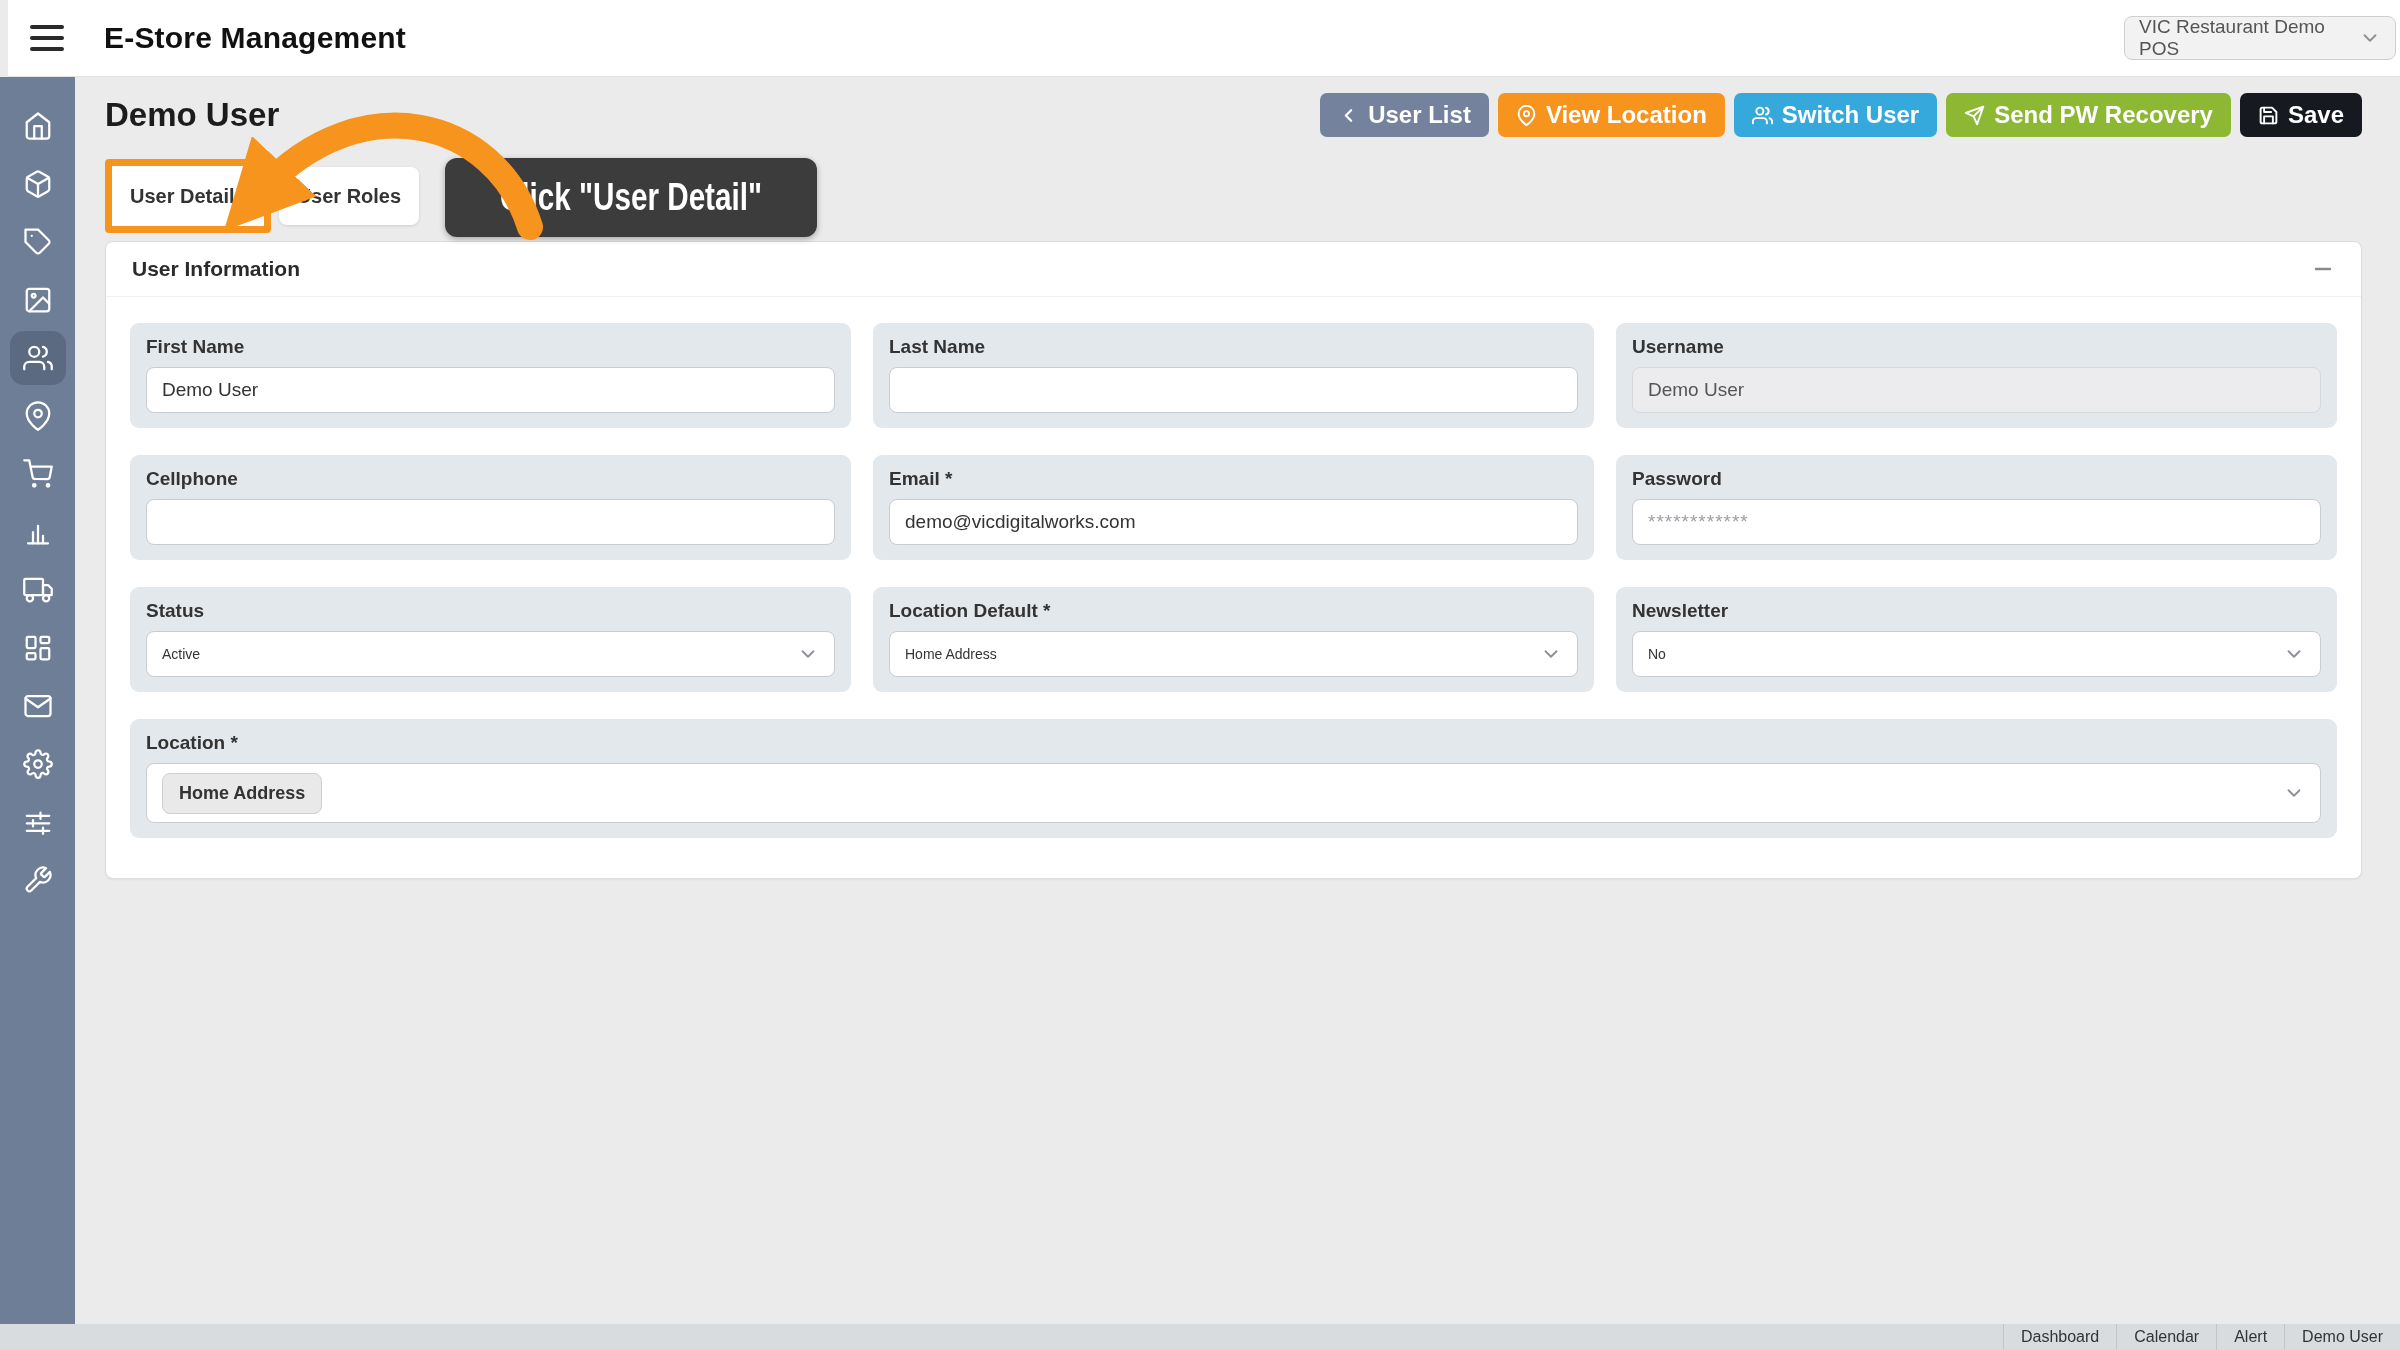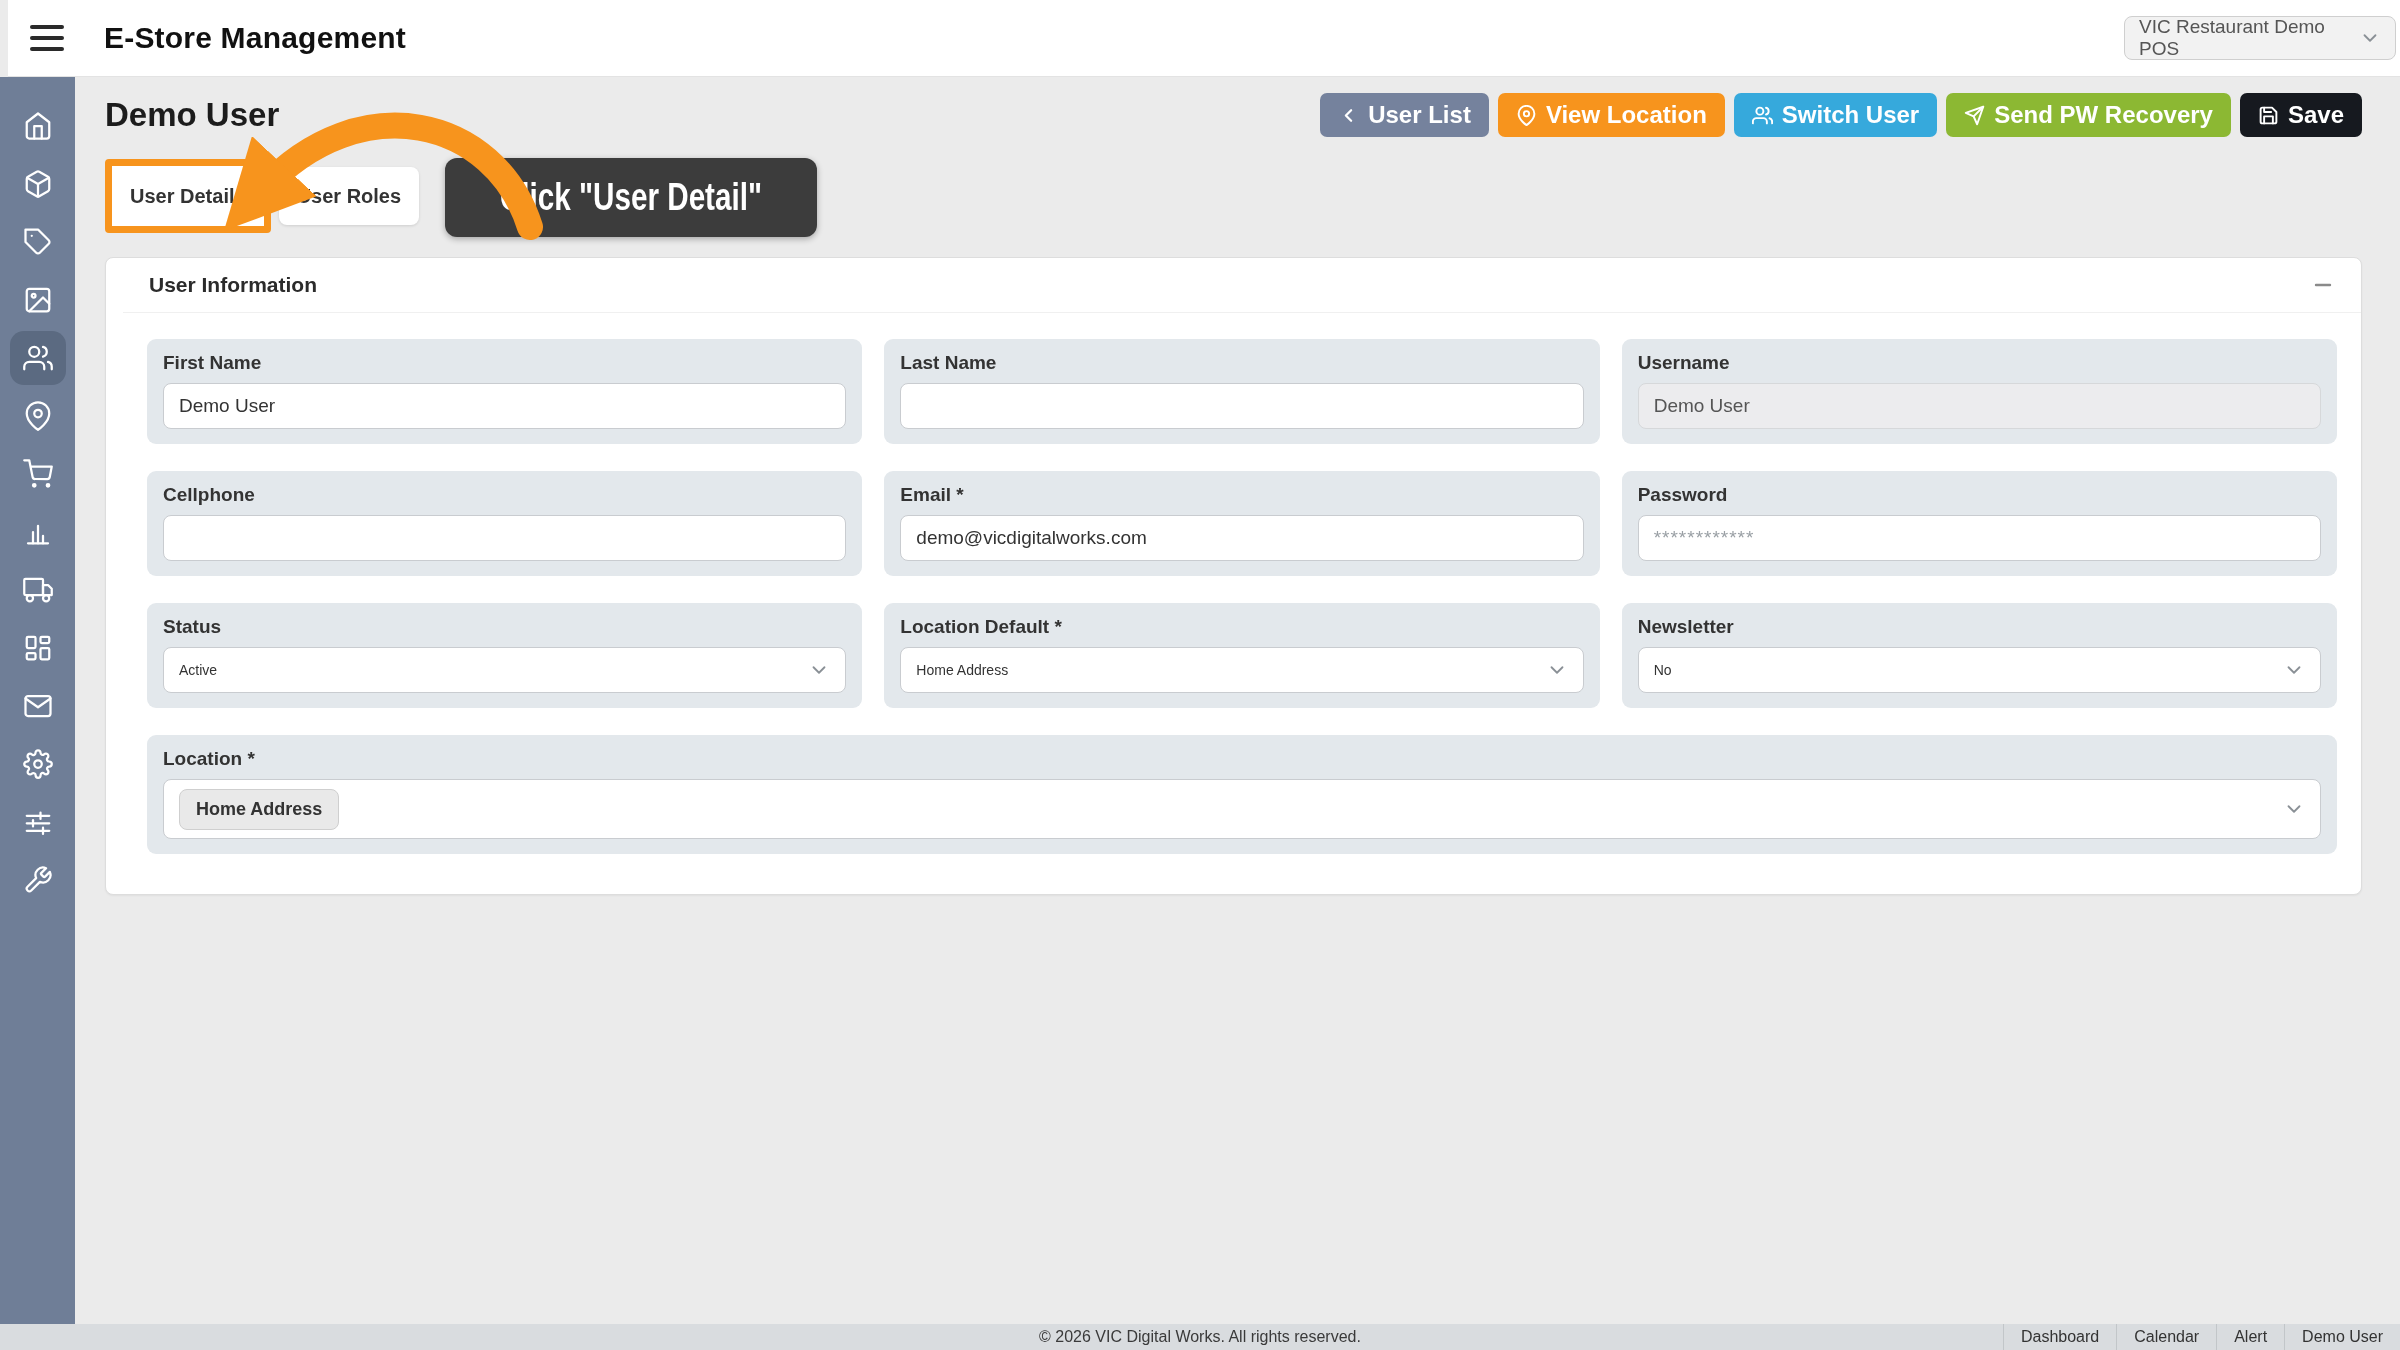--- a/index.html
+++ b/index.html
@@ -43,22 +43,22 @@
   .btn-blue  { background:#36A9DC; } .btn-green  { background:#8CB833; }
   .btn-dark  { background:#16191F; }
 
   .tabs { margin-top:22px; display:flex; align-items:center; gap:8px; }
   .hl-box { border:7px solid #F7941D; border-radius:4px; }
   .tab { height:60px; background:#fff; display:flex; align-items:center;
     padding:0 18px; font-size:20px; font-weight:700; color:#333; cursor:pointer; }
   .tab.roles { border-radius:8px; height:58px; box-shadow:0 1px 3px rgba(0,0,0,.12); }
 
   
-  .card { margin-top:24px; background:#fff; border:1px solid #ddd; border-radius:8px;
-    box-shadow:0 1px 2px rgba(0,0,0,.05);padding-left:17px; }
+  .card { margin-top:8px; background:#fff; border:1px solid #ddd; border-radius:8px;
+    box-shadow:0 1px 2px rgba(0,0,0,.05); }
   .card-head { height:55px; display:flex; align-items:center; padding:0 26px;
     border-bottom:1px solid #f0f0f0; }
   .card-title { font-size:21px; font-weight:700; color:#2b2b2b; }
   .collapse { margin-left:auto; width:24px; height:24px; display:flex; align-items:center;
     justify-content:center; cursor:pointer; color:#8a8a8a; }
 
   .card-body { padding:26px 24px 40px 24px; display:grid;
     grid-template-columns:repeat(3,1fr); gap:27px 22px; }
   .panel { background:#e3e8ec; border-radius:9px; padding:13px 16px 15px 16px; }
   .span3 { grid-column:1 / -1; }
@@ -362,20 +362,19 @@
       <marker id="ah" markerWidth="3.4" markerHeight="3.4" refX="1.2" refY="1.7" orient="auto">
         <path d="M0,0 L3.4,1.7 L0,3.4 z" fill="#F7941D"></path>
       </marker>
     </defs>
     <path d="M 455 150 C 420 40, 285 8, 188 112" fill="none" stroke="#F7941D" stroke-width="26" stroke-linecap="round" marker-end="url(#ah)"></path>
   </svg>
 
 </div>
 
 <div class="footer">
-  <div class="copyright">© 2026 VIC Digital Works. All rights reserved.</div>
   <div class="foot-links">
     <a>Dashboard</a>
     <a>Calendar</a>
     <a>Alert</a>
     <a>Demo User</a>
   </div>
 </div>
 
 </body></html>

